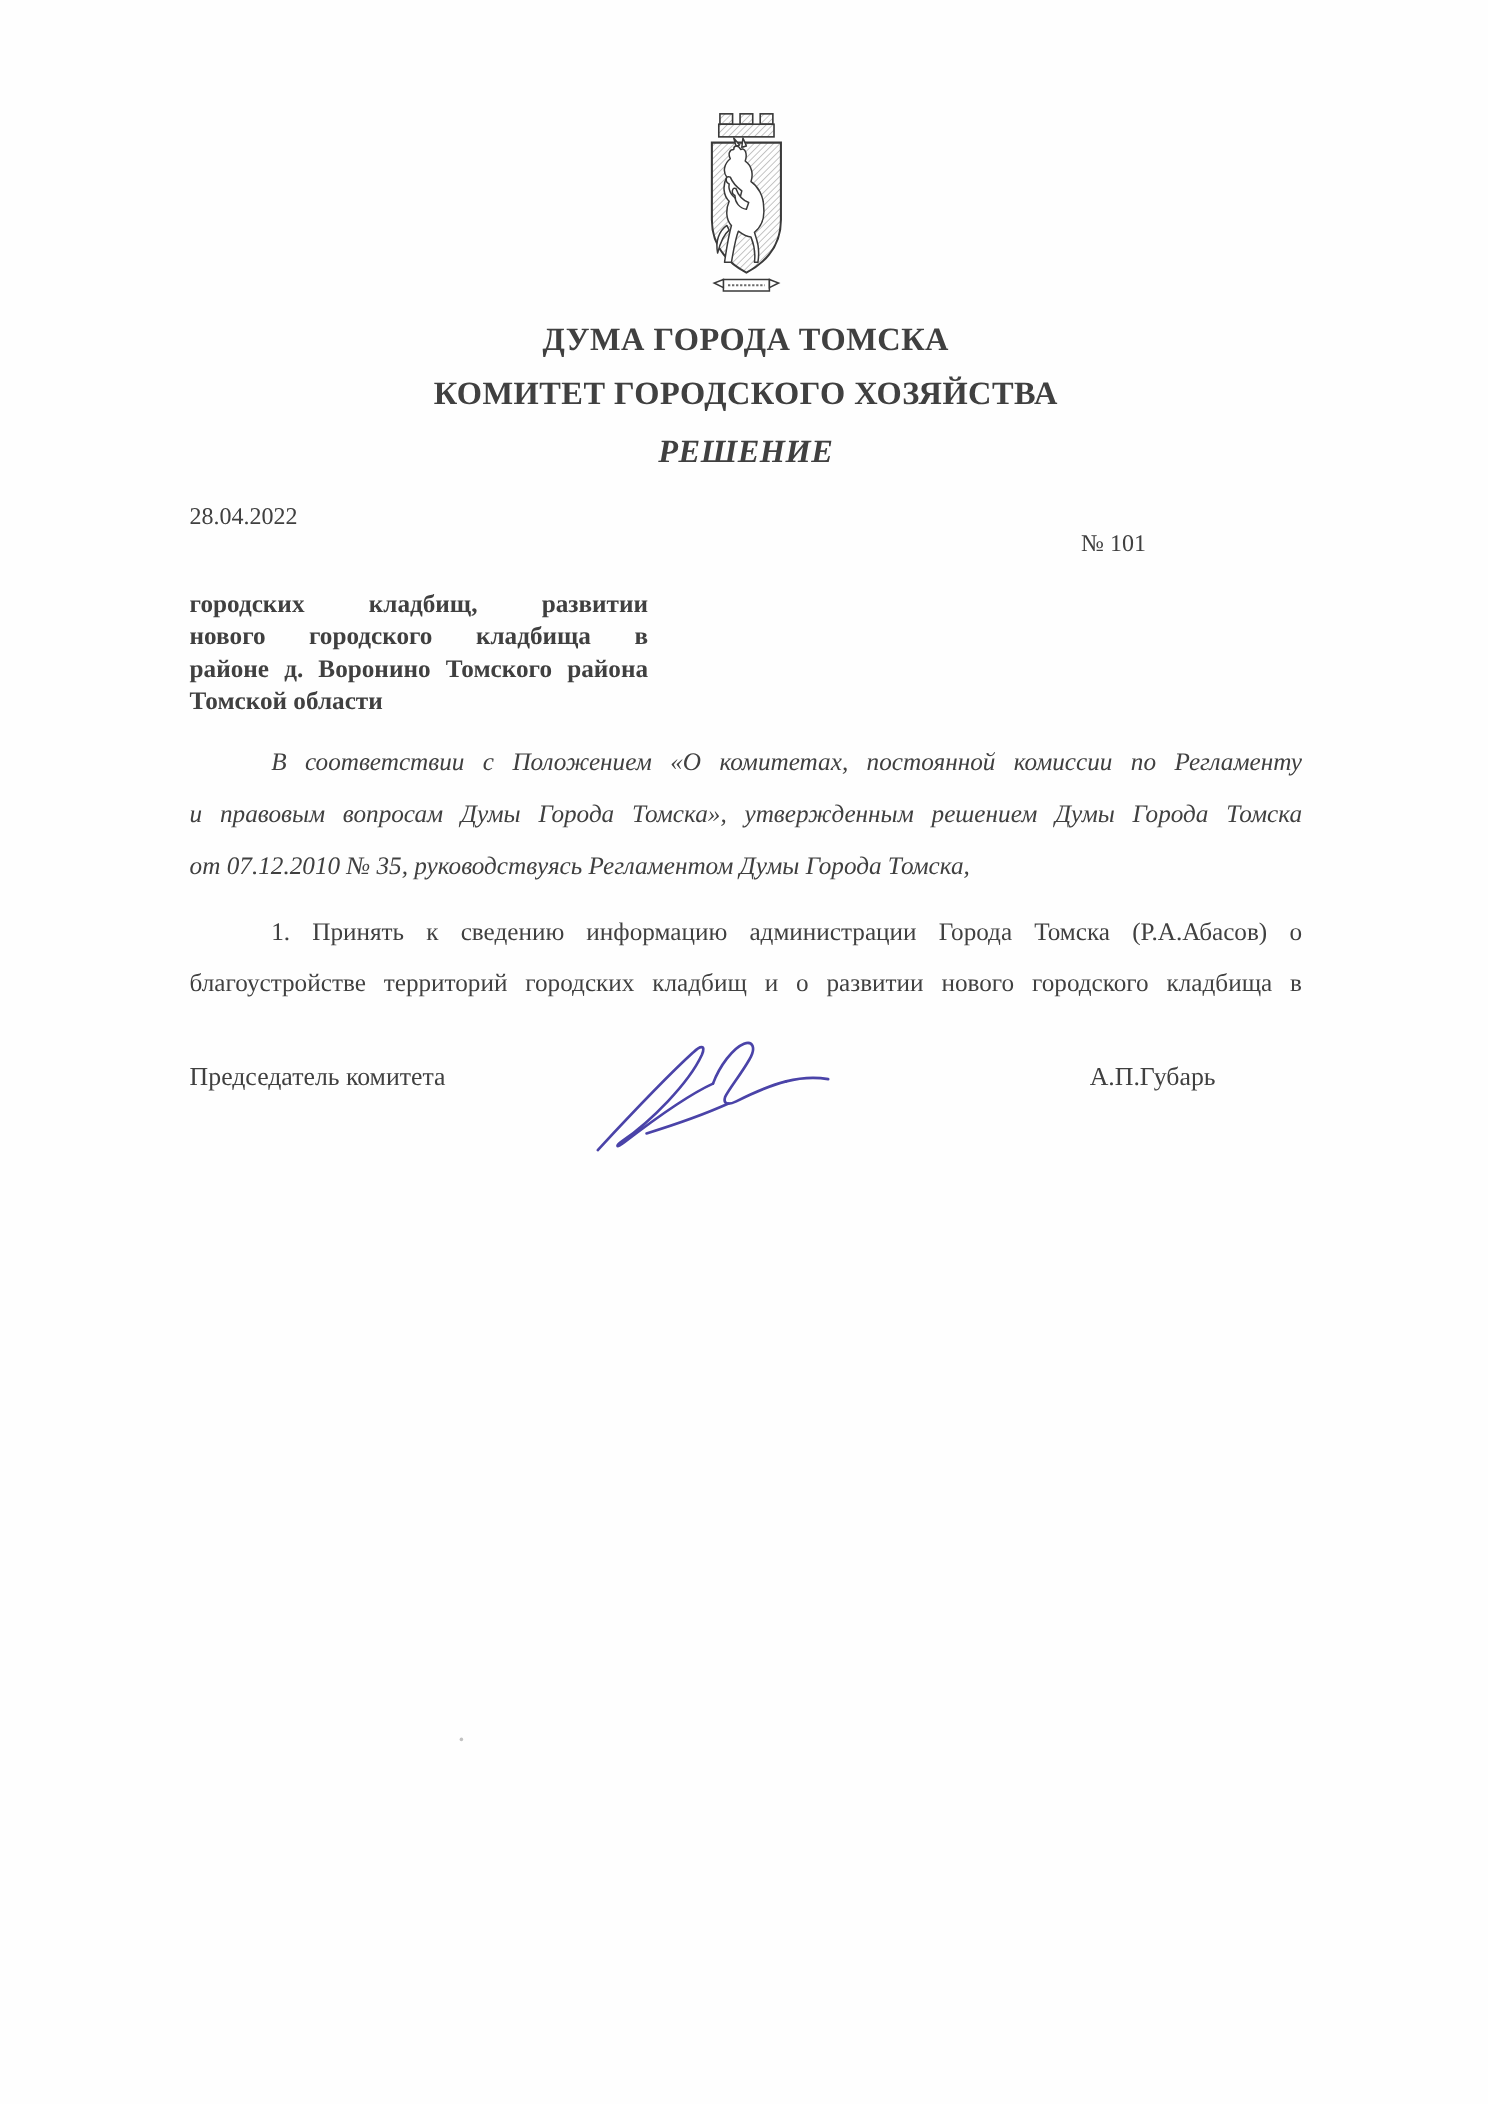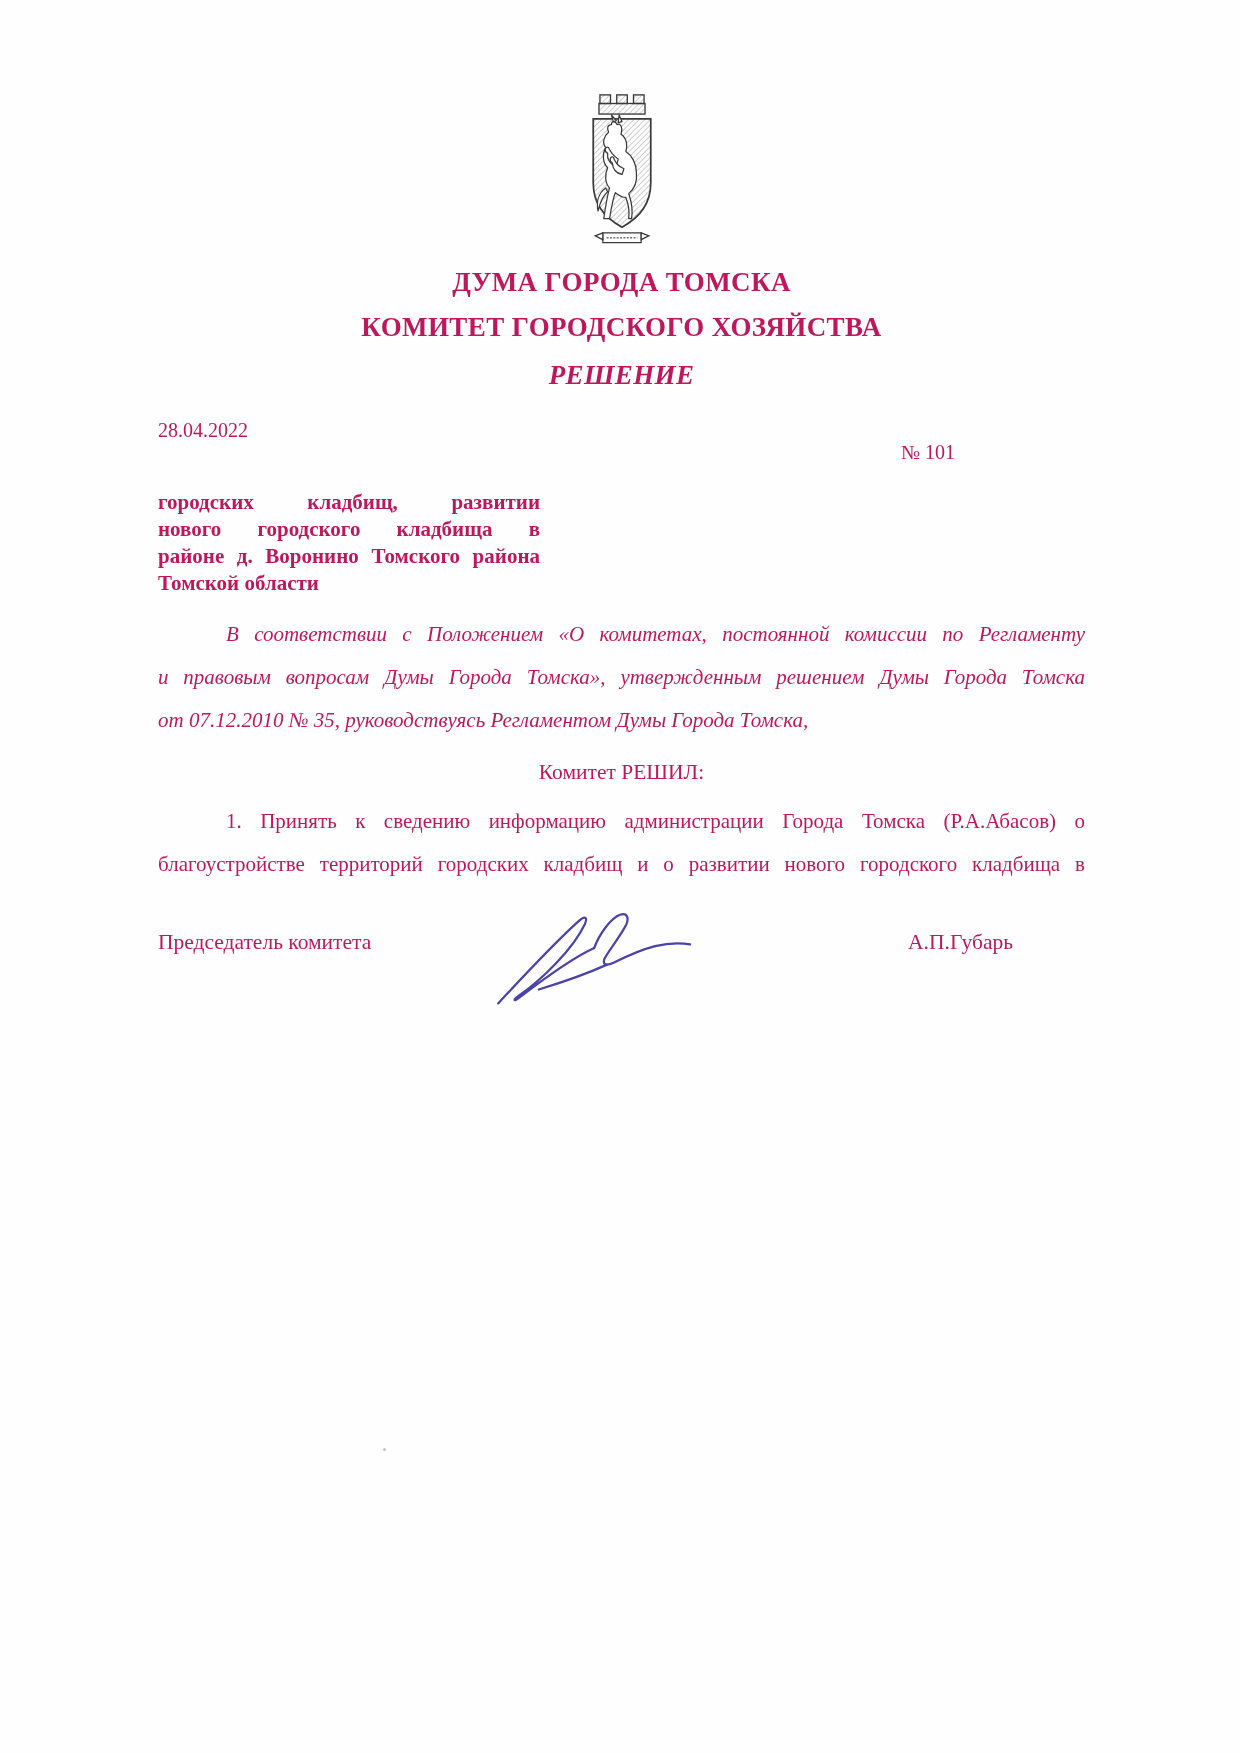--- a/index.html
+++ b/index.html
@@ -3,21 +3,21 @@
 <meta charset="utf-8">
 <style>
   html, body { margin: 0; padding: 0; background: #ffffff; }
   .page {
     position: relative;
     width: 1240px;
     height: 1753px;
     margin: 0 auto;
     background: #fefefe;
     font-family: "Liberation Serif", "DejaVu Serif", serif;
-    color: #be185d;
+    color: #404040;
     overflow: hidden;
   }
   .content {
     position: absolute;
     left: 158px;
     top: 0;
     width: 927px;
   }
   .emblem-wrap {
     margin: 92px auto 0 auto;
@@ -162,21 +162,20 @@
       <div class="jline">районе д. Воронино Томского района</div>
       <div class="jline last">Томской области</div>
     </div>
 
     <div class="preamble">
       <div class="jline indent">В соответствии с Положением «О комитетах, постоянной комиссии по Регламенту</div>
       <div class="jline">и правовым вопросам Думы Города Томска», утвержденным решением Думы Города Томска</div>
       <div class="jline last">от 07.12.2010 № 35, руководствуясь Регламентом Думы Города Томска,</div>
     </div>
 
-    <div class="resolved">Комитет РЕШИЛ:</div>
 
     <div class="item">
       <div class="jline indent">1. Принять к сведению информацию администрации Города Томска (Р.А.Абасов) о</div>
       <div class="jline">благоустройстве территорий городских кладбищ и о развитии нового городского кладбища в</div>
     </div>
 
     <div class="sign-row">
       <div>Председатель комитета</div>
 
       <svg class="signature-svg" width="240" height="120" viewBox="0 0 240 130" xmlns="http://www.w3.org/2000/svg">

